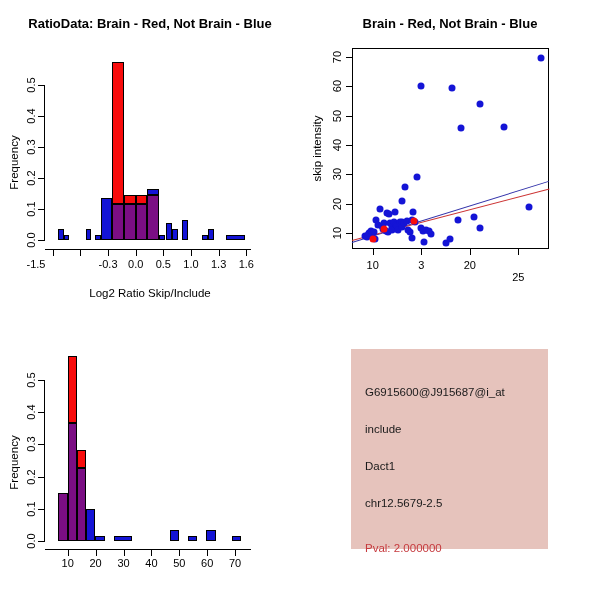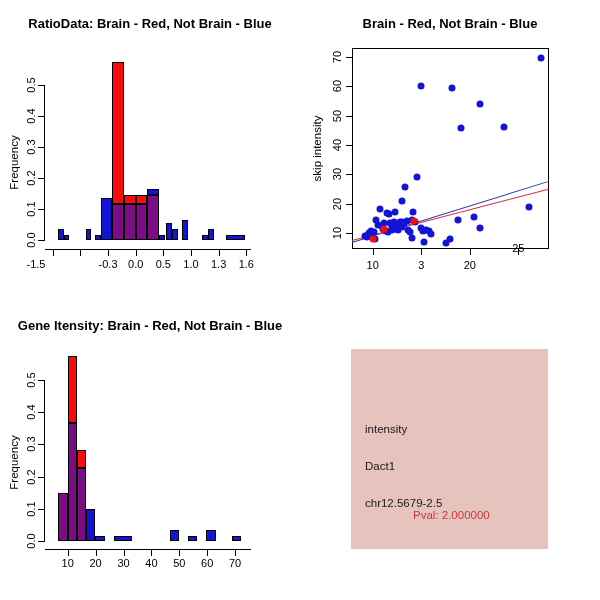--- a/index.html
+++ b/index.html
@@ -21,22 +21,22 @@
   .infoline{position:absolute;left:14px;font-size:11.5px;line-height:13px;white-space:nowrap;color:#1a1a1a;}
   .pval-line{color:var(--pval,#C63A3E);}
 </style>
 </head>
 <body>
 
 <div class="stage">
 
   <div class="title" style="left:0px;top:16px;width:300px;">RatioData: Brain - Red, Not Brain - Blue</div>
   <div class="title" style="left:300px;top:16px;width:300px;">Brain - Red, Not Brain - Blue</div>
-  <div class="title" style="left:0px;top:318px;width:300px;">Gene Itensity: Brain - Red, Not Brain - Blue</div>
-
+
+  <div class="axlabel" style="left:0px;top:287px;width:300px;">Log2 Ratio Skip/Include</div>
   <div class="vlabel" style="left:-86px;top:156px;">Frequency</div>
 
   <div class="vlabel" style="left:217px;top:142px;">skip intensity</div>
 
   <div class="vlabel" style="left:-86px;top:456px;">Frequency</div>
 
   <div class="plotbox" style="left:352px;top:48px;width:197px;height:201px;"></div>
 
   <div id="layer-ratio">
       <div class="axisline" style="left: 44px; top: 85px; width: 1px; height: 156px;"></div>
@@ -90,21 +90,21 @@
       <div class="bar" style="left: 226.392px; width: 18.249px; top: 234.73px; height: 5.27px; background: rgb(20, 20, 214);"></div>
     </div>
   <div id="layer-scatter">
       <div class="tickmark" style="left: 372.7px; top: 249px; width: 1px; height: 6px;"></div>
       <div class="ticklabel" style="left: 372.7px; top: 259px;">10</div>
       <div class="tickmark" style="left: 421.25px; top: 249px; width: 1px; height: 6px;"></div>
       <div class="ticklabel" style="left: 421.25px; top: 259px;">3</div>
       <div class="tickmark" style="left: 469.8px; top: 249px; width: 1px; height: 6px;"></div>
       <div class="ticklabel" style="left: 469.8px; top: 259px;">20</div>
       <div class="tickmark" style="left: 518.35px; top: 249px; width: 1px; height: 6px;"></div>
-      <div class="ticklabel" style="left: 518.35px; top: 242px;">25</div>
+      <div class="ticklabel" style="left: 518.35px; top: 271px;">25</div>
       <div class="tickmark" style="left: 346px; top: 233.3px; width: 6px; height: 1px;"></div>
       <div class="vticklabel" style="left: 337px; top: 233.3px;">10</div>
       <div class="tickmark" style="left: 346px; top: 203.86px; width: 6px; height: 1px;"></div>
       <div class="vticklabel" style="left: 337px; top: 203.86px;">20</div>
       <div class="tickmark" style="left: 346px; top: 174.42px; width: 6px; height: 1px;"></div>
       <div class="vticklabel" style="left: 337px; top: 174.42px;">30</div>
       <div class="tickmark" style="left: 346px; top: 144.98px; width: 6px; height: 1px;"></div>
       <div class="vticklabel" style="left: 337px; top: 144.98px;">40</div>
       <div class="tickmark" style="left: 346px; top: 115.54px; width: 6px; height: 1px;"></div>
       <div class="vticklabel" style="left: 337px; top: 115.54px;">50</div>
@@ -213,19 +213,20 @@
       <div class="bar" style="left: 86.114px; width: 9.207px; top: 508.8px; height: 32.2px; background: rgb(20, 20, 214);"></div>
       <div class="bar" style="left: 95.321px; width: 9.207px; top: 535.526px; height: 5.474px; background: rgb(20, 20, 214);"></div>
       <div class="bar" style="left: 114.014px; width: 18.414px; top: 535.526px; height: 5.474px; background: rgb(20, 20, 214);"></div>
       <div class="bar" style="left: 169.535px; width: 9.207px; top: 530.052px; height: 10.948px; background: rgb(20, 20, 214);"></div>
       <div class="bar" style="left: 187.949px; width: 9.207px; top: 535.526px; height: 5.474px; background: rgb(20, 20, 214);"></div>
       <div class="bar" style="left: 206.363px; width: 9.207px; top: 530.052px; height: 10.948px; background: rgb(20, 20, 214);"></div>
       <div class="bar" style="left: 232.031px; width: 9.207px; top: 535.526px; height: 5.474px; background: rgb(20, 20, 214);"></div>
     </div>
 
   <div class="infocard" style="left:351px;top:349px;">
-    <div class="infoline" style="top:74px;">intensity</div>
+    <div class="infoline" style="top:37px;">G6915600@J915687@i_at</div>
+    <div class="infoline" style="top:74px;">include</div>
     <div class="infoline" style="top:111px;">Dact1</div>
     <div class="infoline" style="top:148px;">chr12.5679-2.5</div>
-    <div class="infoline pval-line" style="top:160px;margin-left:48px;">Pval: 2.000000</div>
+    <div class="infoline pval-line" style="top:193px;">Pval: 2.000000</div>
   </div>
 
 </div>
 
 </body></html>

